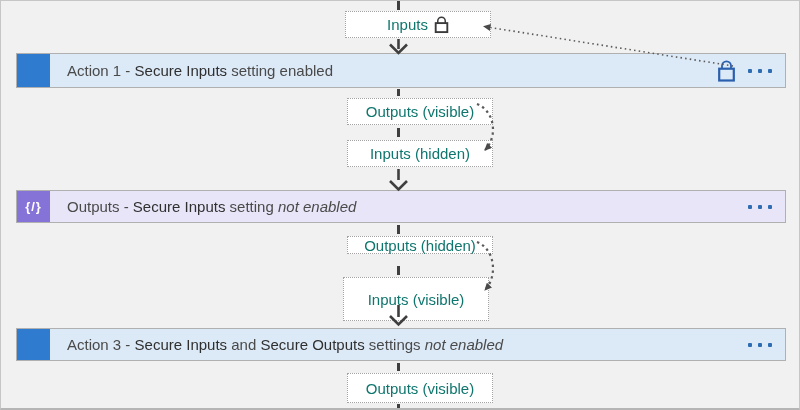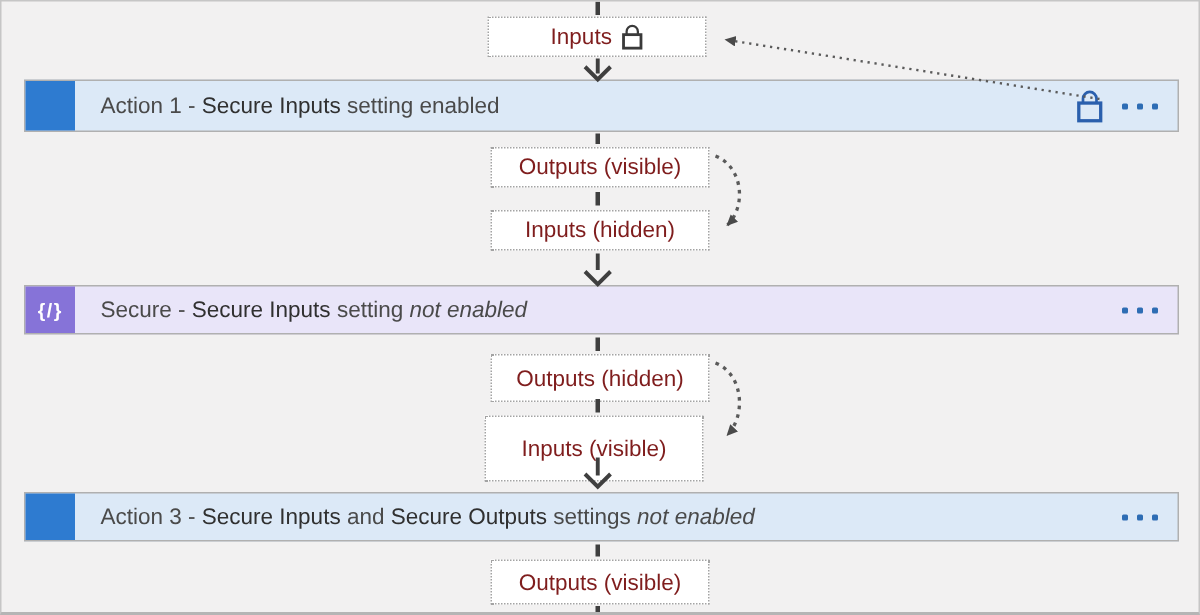--- a/index.html
+++ b/index.html
@@ -16,21 +16,21 @@
   .page{
     position:relative; width:800px; height:410px; overflow:hidden;
     background:var(--page-bg);
     border:1px solid var(--page-border);
     border-bottom:2px solid #b5b5b5;
   }
   .overlay{position:absolute; left:0; top:0; width:800px; height:410px; pointer-events:none; z-index:5;}
   .io-box{
     position:absolute; display:flex; align-items:center; justify-content:center; gap:6px;
     background:var(--io-box-bg); border:1px dotted var(--io-box-border);
-    font-size:15px; color:#7f1d1d; z-index:2;
+    font-size:15px; color:#0f766e; z-index:2;margin-left:20px;
   }
   .bar{
     position:absolute; left:15px; width:770px; display:flex; align-items:center;
     border:1px solid var(--bar-border); z-index:2;
   }
   .bar.action{background:var(--action-bar-bg);}
   .bar.compose{background:var(--compose-bar-bg);}
   .bar-icon{
     align-self:stretch; width:33px; flex:0 0 33px;
     display:flex; align-items:center; justify-content:center;
@@ -111,29 +111,29 @@
   </div>
 
   <div class="io-box" style="left:326px; top:139px; width:146px; height:27px;justify-content:center;">
     <span>Inputs (hidden)</span>
   </div>
 
   <div class="bar compose" style="top:189px; height:33px;">
     <div class="bar-icon purple">
         <span>{/}</span>
       </div>
-    <div class="bar-text"><span>Secure - </span><b>Secure Inputs</b><span> setting </span><i>not enabled</i></div>
+    <div class="bar-text"><span>Outputs - </span><b>Secure Inputs</b><span> setting </span><i>not enabled</i></div>
     <div class="dots">
         <i></i>
         <i></i>
         <i></i>
       </div>
   </div>
 
-  <div class="io-box" style="left:326px; top:235px; width:146px; height:32px;">
+  <div class="io-box" style="left:326px; top:235px; width:146px; height:18px;">
     <span>Outputs (hidden)</span>
   </div>
 
   <div class="io-box" style="left:322px; top:276px; width:146px; height:44px;">
     <span>Inputs (visible)</span>
   </div>
 
   <div class="bar action" style="top:327px; height:33px;">
     <div class="bar-icon blue"></div>
     <div class="bar-text"><span>Action 3 - </span><b>Secure Inputs</b><span> and </span><b>Secure Outputs</b><span> settings </span><i>not enabled</i></div>

